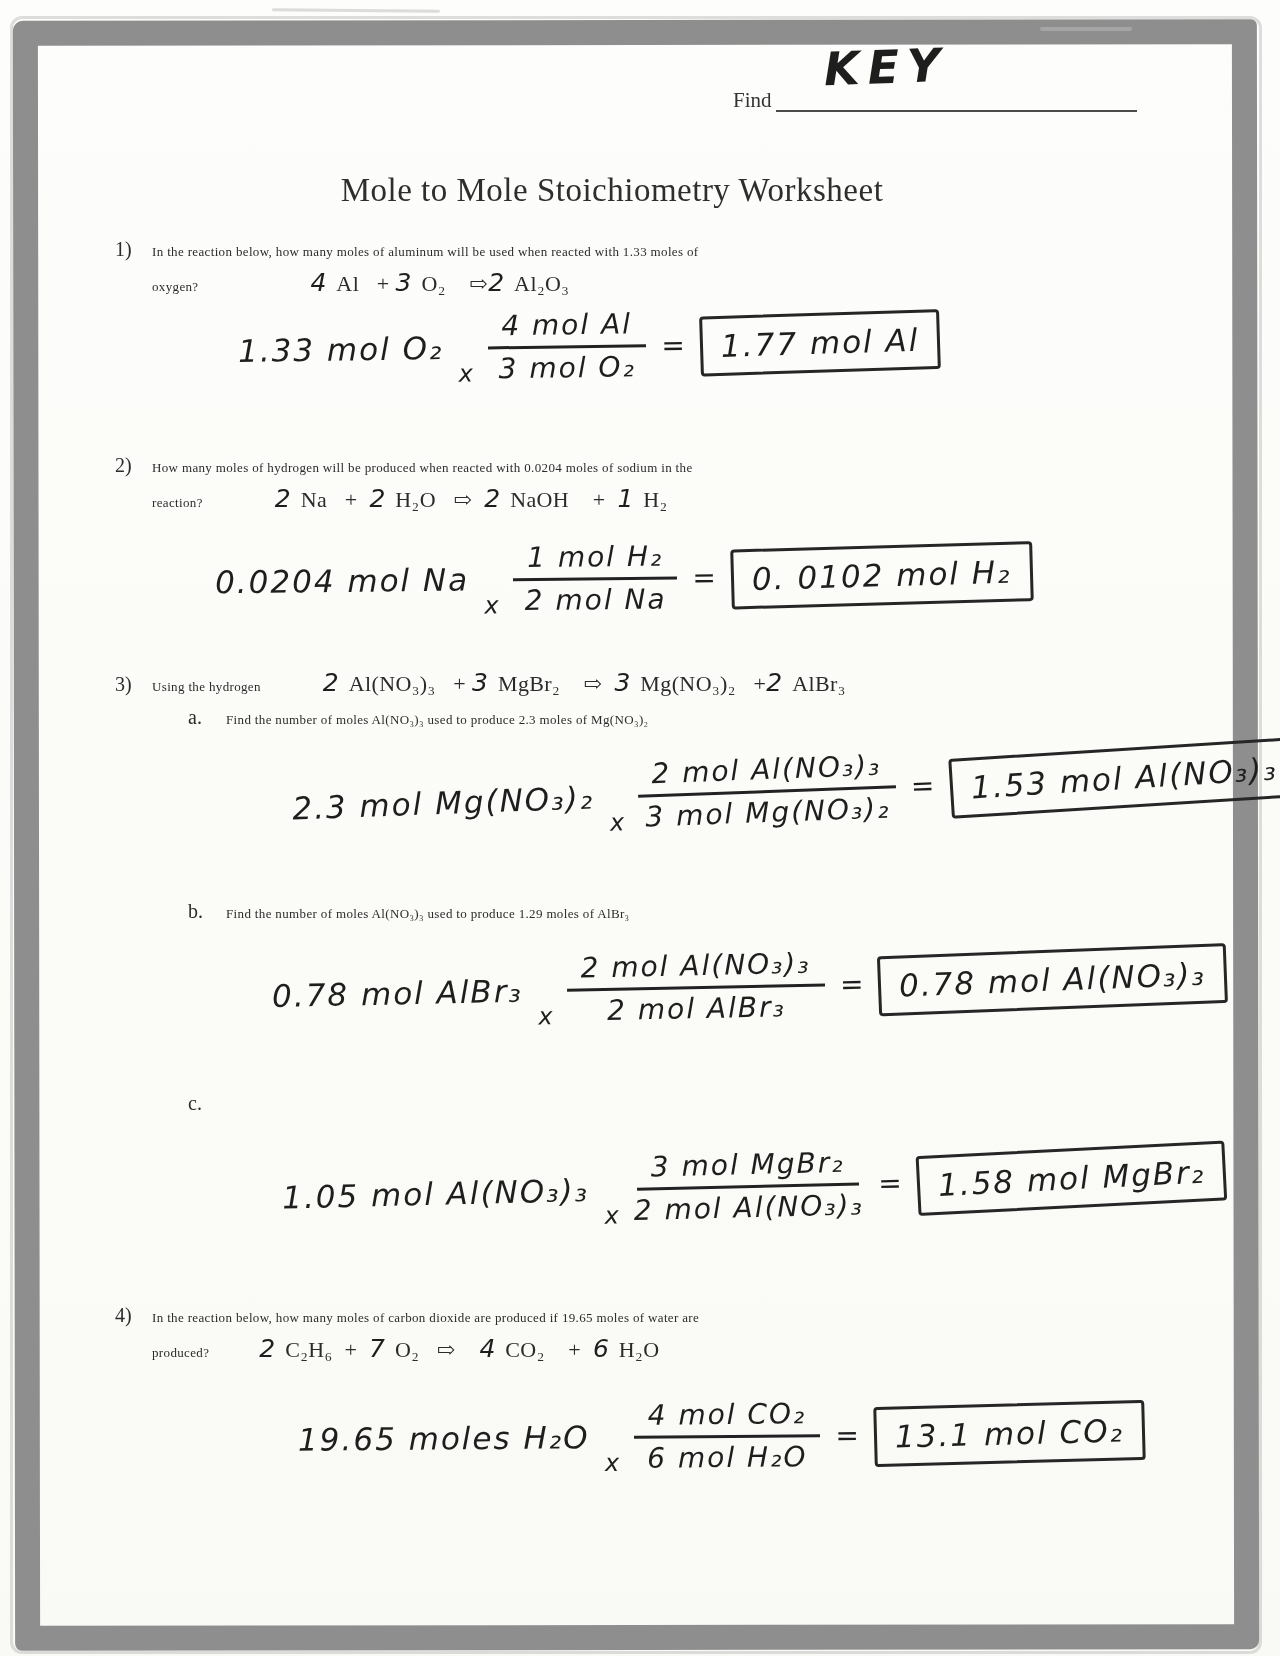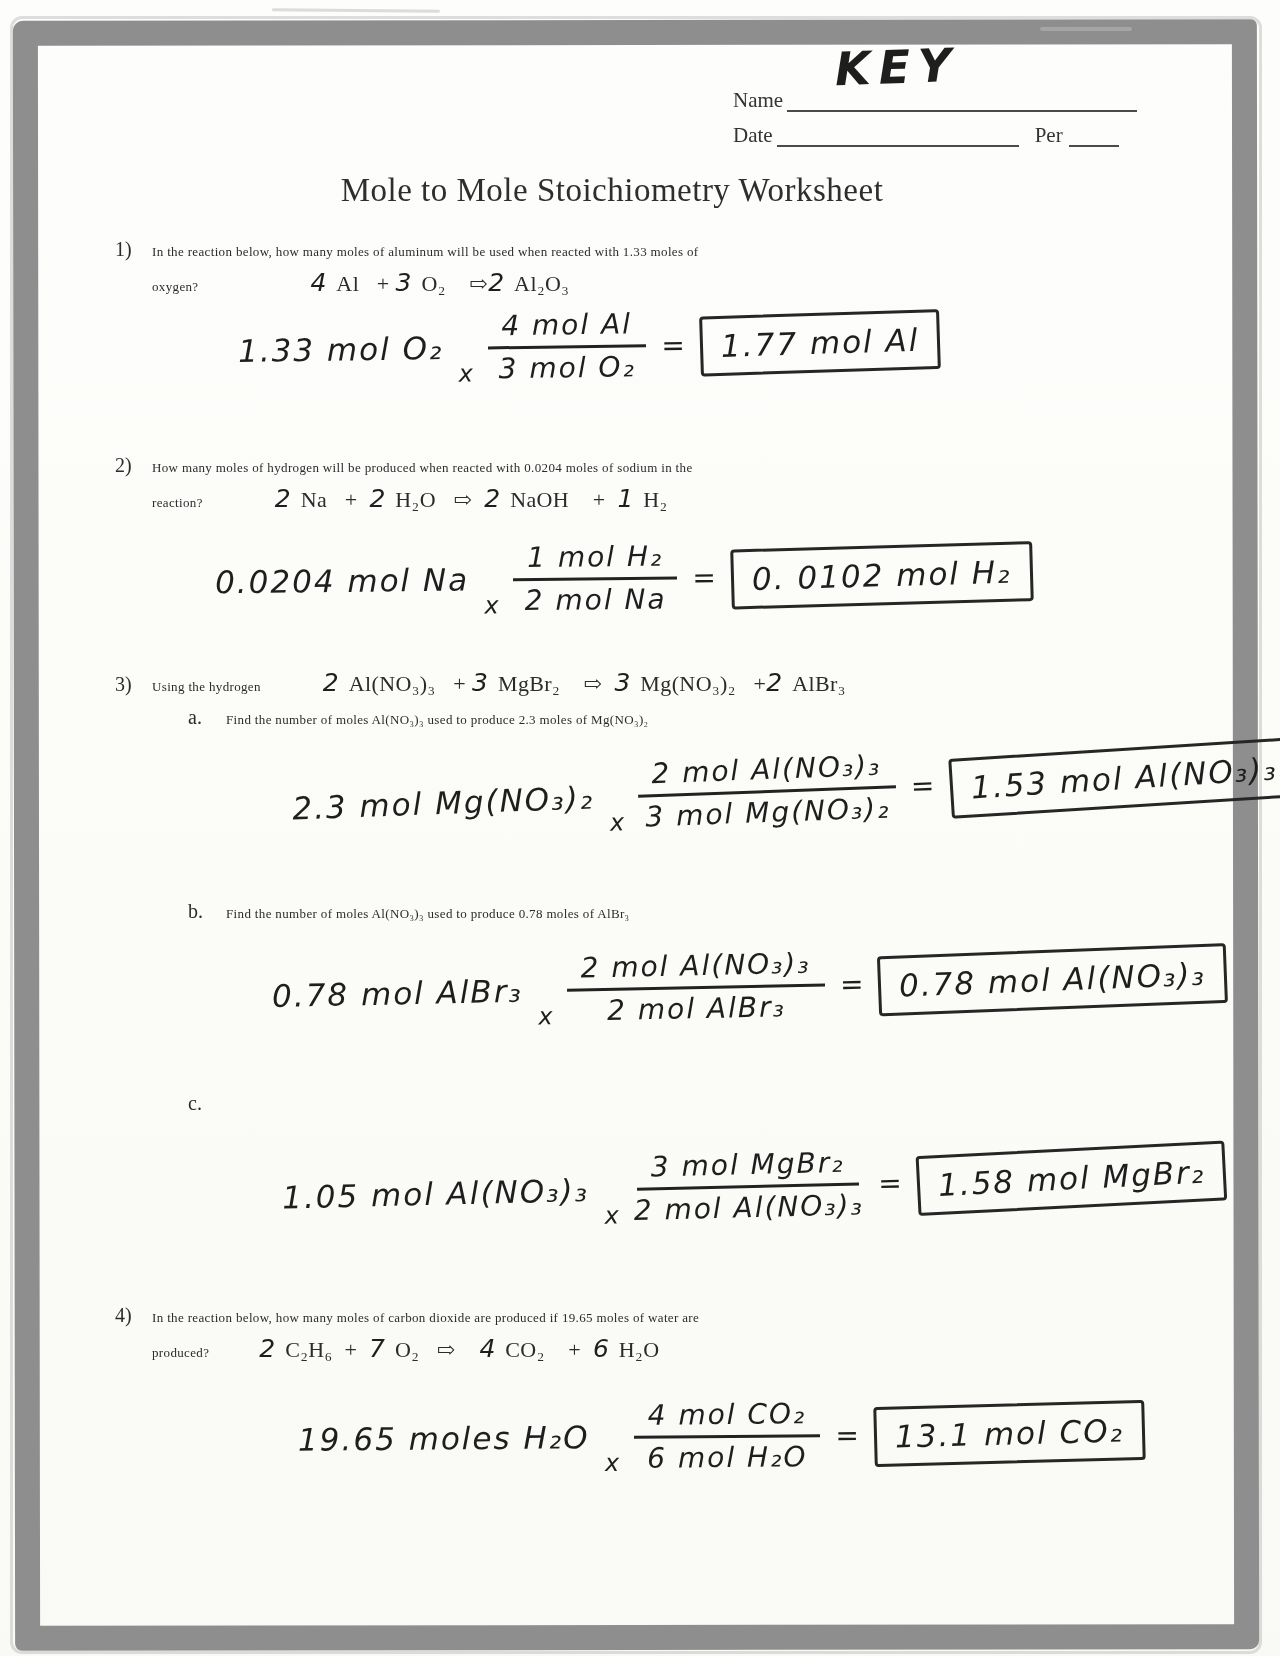--- a/index.html
+++ b/index.html
@@ -86,31 +86,25 @@
 
 <div class="page">
 
   <div class="frame-shade"></div>
   <div class="frame"></div>
   <div class="artifact" style="left:272px;top:9px;width:168px;height:3px;transform:rotate(.5deg);"></div>
   <div class="artifact" style="left:1040px;top:27px;width:92px;height:4px;"></div>
 
   <div class="header">
     <div class="hrow">
-      <span class="plabel">Name</span>
+      <span class="plabel">Find</span>
       <span class="uline name-line">
         <span class="hw key">KEY</span>
       </span>
     </div>
-    <div class="hrow">
-      <span class="plabel">Date</span>
-      <span class="uline date-line"></span>
-      <span class="plabel per">Per</span>
-      <span class="uline per-line"></span>
-    </div>
   </div>
 
   <div class="title">Mole to Mole Stoichiometry Worksheet</div>
 
   <div class="q" style="top:234px;">
     <div class="qrow">
       <span class="qnum">1)</span>
       <span class="qtext">In the reaction below, how many moles of aluminum will be used when reacted with 1.33 moles of</span>
     </div>
     <div class="qrow indent">
@@ -171,21 +165,21 @@
       <span class="hw numer">2 mol Al(NO₃)₃</span>
       <span class="hw denom">3 mol Mg(NO₃)₂</span>
     </span>
     <span class="hw eqs">=</span>
     <span class="hw ansbox tilt2">1.53 mol Al(NO₃)₃</span>
   </div>
 
   <div class="q" style="top:896px;left:188px;">
     <div class="qrow">
       <span class="sublabel">b.</span>
-      <span class="qtext">Find the number of moles Al(NO₃)₃ used to produce 0.78 moles of AlBr₃</span>
+      <span class="qtext">Find the number of moles Al(NO₃)₃ used to produce 1.29 moles of AlBr₃</span>
     </div>
   </div>
 
   <div class="work r4" style="top:948px;left:272px;">
     <span class="hw given">0.78 mol AlBr₃</span>
     <span class="hw times">x</span>
     <span class="frac">
       <span class="hw numer">2 mol Al(NO₃)₃</span>
       <span class="hw denom">2 mol AlBr₃</span>
     </span>

